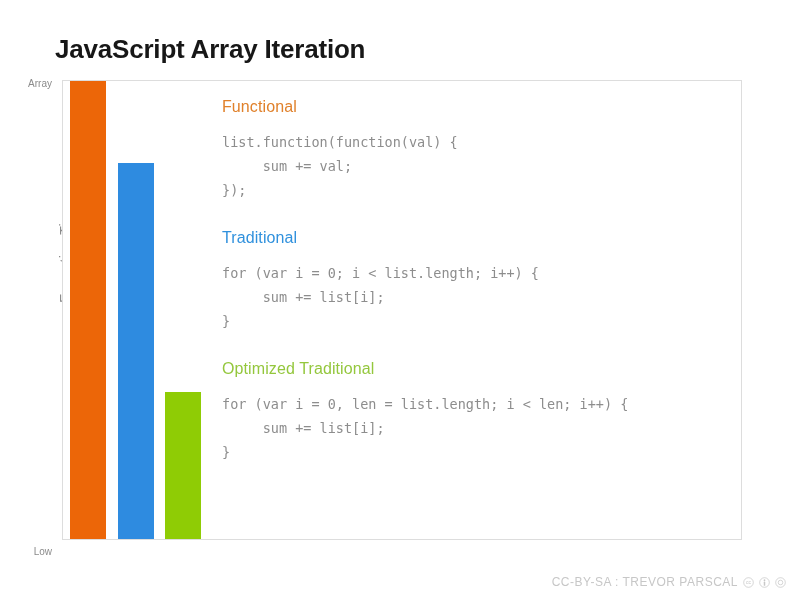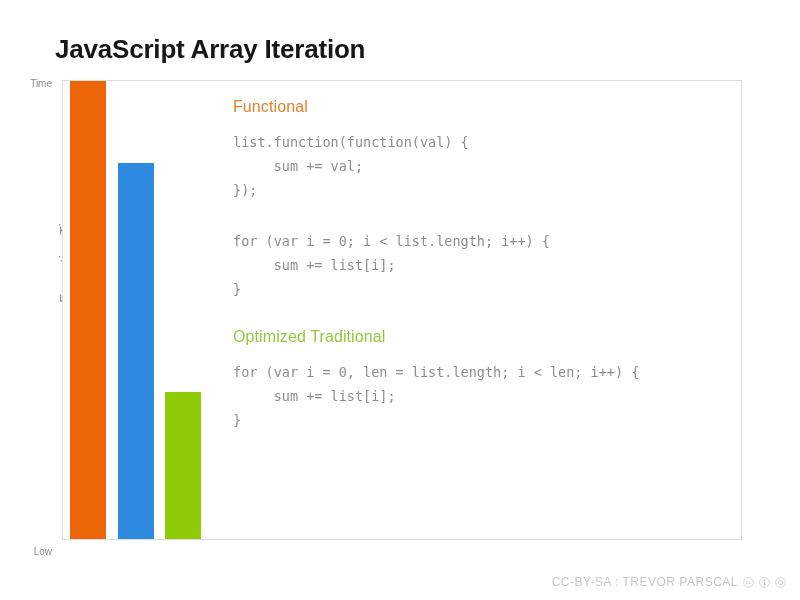--- a/index.html
+++ b/index.html
@@ -72,21 +72,21 @@
     height: 458px;
   }
   .bar {
     position: absolute;
     bottom: 0;
   }
 
   
   #code-column {
     position: absolute;
-    left: 233px;
+    left: 222px;
     top: 98px;
     width: 500px;
   }
   .code-block { margin-bottom: 27px; }
   .code-heading {
     font-size: 16px;
     margin-bottom: 14px;
     letter-spacing: 0.1px;
   }
   .code-body {
@@ -114,41 +114,42 @@
   }
   .cc-icon {
     display: block;
   }
 </style>
 </head>
 <body>
 
 <div id="slide-title">JavaScript Array Iteration</div>
 
-<div class="axis-tick" id="tick-high">Time</div>
+<div class="axis-tick" id="tick-high">Array</div>
 <div class="axis-tick" id="tick-low">Low</div>
 
 <div id="y-axis-title">Execution Time</div>
 
 <div id="chart-area"></div>
 
 <div id="bars">
     <div class="bar" style="left: 7px; width: 36px; height: 458px; background: rgb(236, 102, 8);"></div>
     <div class="bar" style="left: 55px; width: 36px; height: 376px; background: rgb(46, 139, 224);"></div>
     <div class="bar" style="left: 102px; width: 36px; height: 147px; background: rgb(143, 204, 5);"></div>
   </div>
 
 <div id="code-column">
     <div class="code-block">
       <div class="code-heading" style="color: rgb(224, 129, 43);">Functional</div>
       <div class="code-body">list.function(function(val) {
      sum += val;
 });</div>
     </div>
     <div class="code-block">
+      <div class="code-heading" style="color: rgb(48, 145, 221);">Traditional</div>
       <div class="code-body">for (var i = 0; i &lt; list.length; i++) {
      sum += list[i];
 }</div>
     </div>
     <div class="code-block">
       <div class="code-heading" style="color: rgb(148, 199, 61);">Optimized Traditional</div>
       <div class="code-body">for (var i = 0, len = list.length; i &lt; len; i++) {
      sum += list[i];
 }</div>
     </div>

